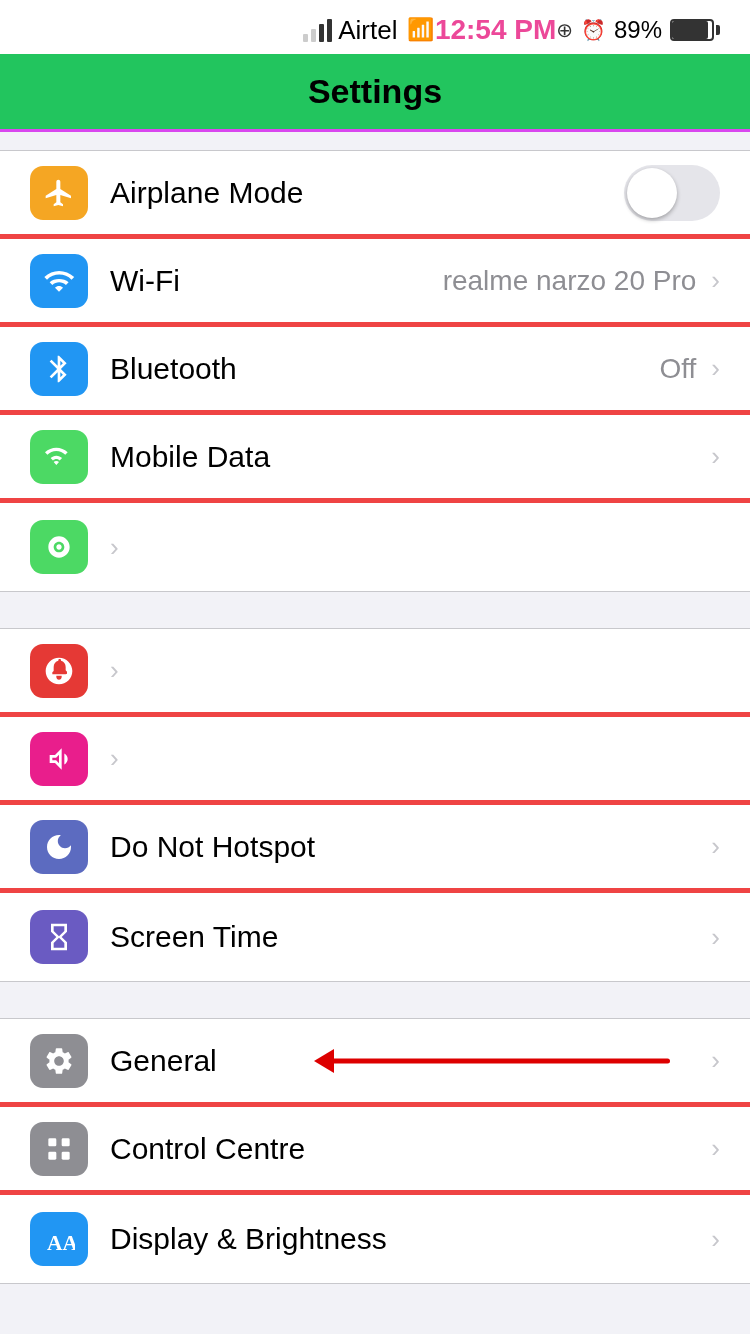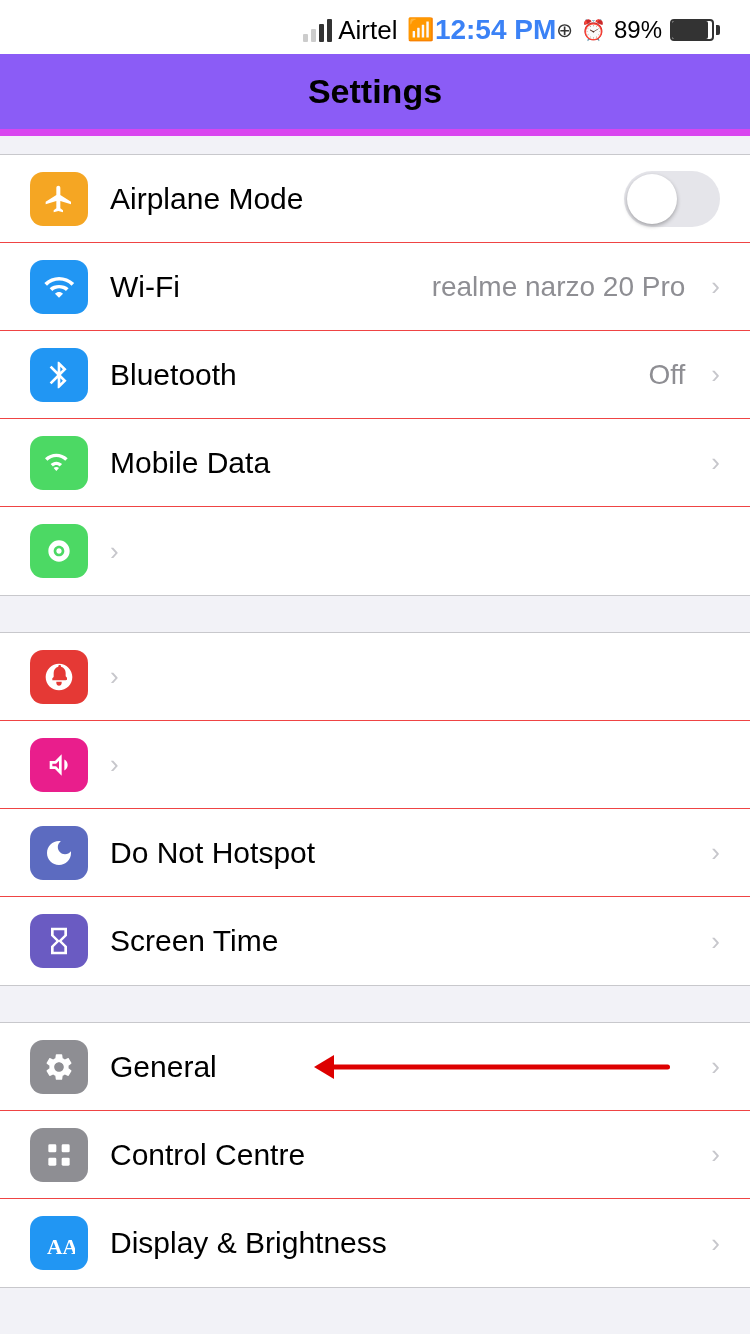--- a/index.html
+++ b/index.html
@@ -52,21 +52,21 @@
 
     .carrier-name {
       font-size: 26px;
       font-weight: 500;
       color: #000;
     }
 
     .status-center {
       font-size: 28px;
       font-weight: 600;
-      color: #3b82f6;
+      color: #ec4899;
     }
 
     .status-right {
       display: flex;
       align-items: center;
       gap: 8px;
       font-size: 24px;
     }
 
     .lock-icon, .alarm-icon {
@@ -104,24 +104,24 @@
     .battery-tip {
       width: 4px;
       height: 10px;
       background: #333;
       border-radius: 0 2px 2px 0;
       margin-left: 2px;
     }
 
     
     .page-title-bar {
-      background: #8b5cf6;
+      background: #22c55e;
       text-align: center;
       padding: 18px 0 18px;
-      border-bottom: 7px solid #d946ef;
+      border-bottom: 3px solid #d946ef;
     }
 
     .page-title {
       font-size: 34px;
       font-weight: 700;
       color: #000;
     }
 
     
     .settings-group {
@@ -135,21 +135,21 @@
       border-top: 1px solid #c8c8cc;
       border-bottom: 1px solid #c8c8cc;
     }
 
     .settings-row {
       display: flex;
       align-items: center;
       padding: 0 30px;
       min-height: 88px;
       background: #fff;
-      border-bottom: 1px solid #ef4444;
+      border-bottom: 5px solid #ef4444;
       position: relative;
       cursor: pointer;
     }
 
     .settings-row:last-child {
       border-bottom: none;
     }
 
     .icon-wrap {
       width: 58px;
@@ -169,21 +169,21 @@
 
     .row-label {
       font-size: 30px;
       color: #000;
       flex: 1;
     }
 
     .row-value {
       font-size: 28px;
       color: #8e8e93;
-      margin-right: 26px;
+      margin-right: 15px;
     }
 
     .chevron {
       font-size: 26px;
       color: #c7c7cc;
       font-weight: 300;
     }
 
     
     .toggle {

